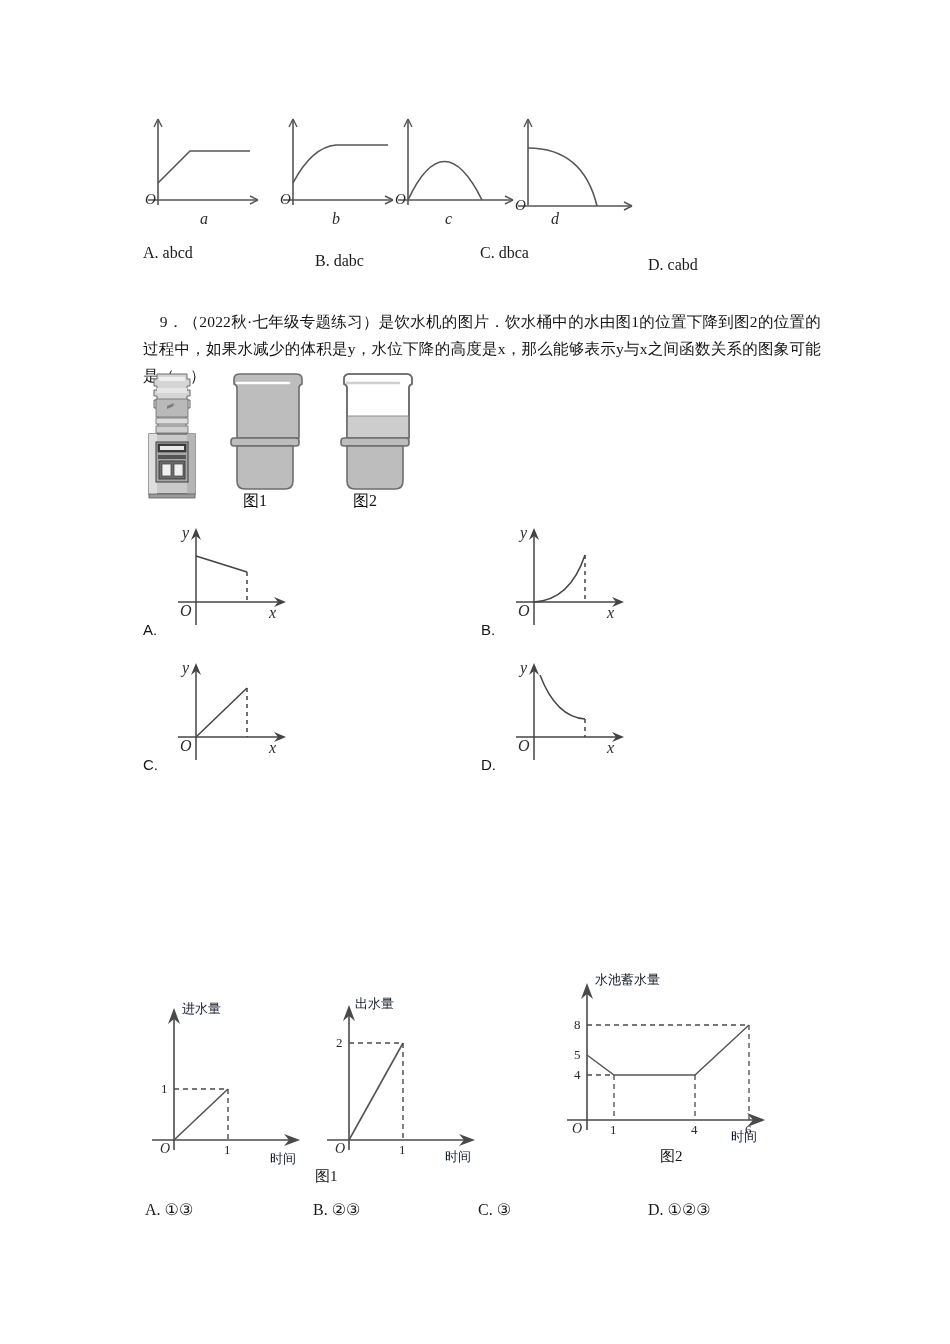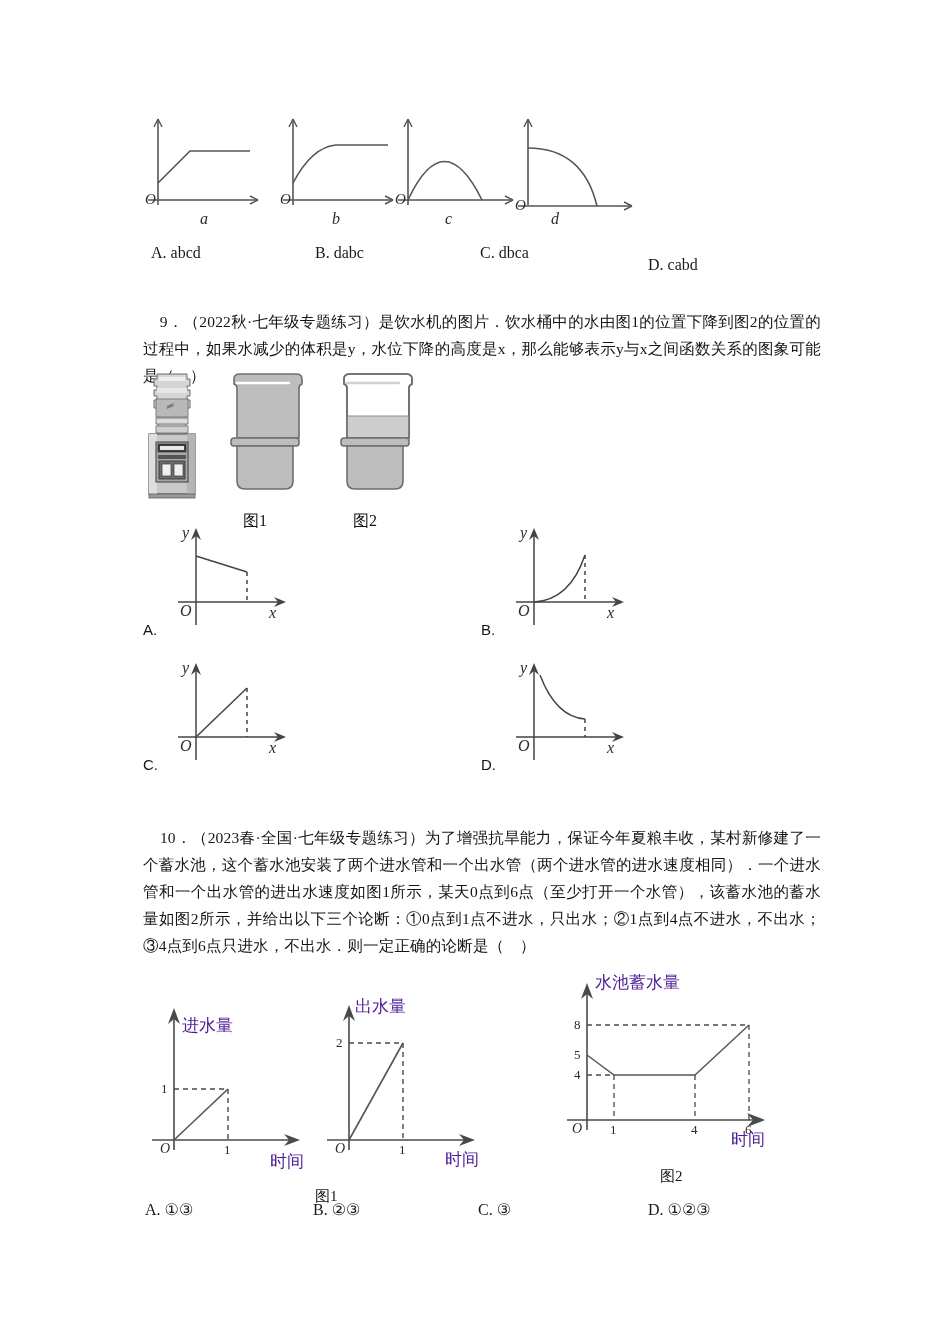--- a/index.html
+++ b/index.html
@@ -38,33 +38,32 @@
     font-family: "Liberation Sans", sans-serif;
     font-size: 15px;
     color: #141414;
   }
   .fig-caption {
     position: absolute;
     font-size: 16px;
     font-family: "Liberation Serif", serif;
     color: #141414;
     white-space: nowrap;
-    margin-top: 20px;
   }
   .axis-num {
     position: absolute;
     font-size: 13px;
     font-family: "Liberation Serif", serif;
     color: #2b2b2b;
   }
   .axis-cn {
     position: absolute;
-    font-size: 17px;
+    font-size: 13px;
     font-family: Liberation Sans, sans-serif;
-    color: #4c1d95;
+    color: #0f172a;
     white-space: nowrap;
   }
   .ital {
     font-style: italic;
     font-family: "Liberation Serif", serif;
   }
   svg { display: block; overflow: visible; }
   .blk { position:absolute; }
 </style>
 </head>
@@ -113,24 +112,24 @@
     <div class="axis-num ital" style="left:255px; top:86px; font-size:15px;">O</div>
     <div class="axis-num ital" style="left:375px; top:92px; font-size:15px;">O</div>
 
     <div class="axis-num ital" style="left:60px; top:105px; font-size:16px;">a</div>
     <div class="axis-num ital" style="left:192px; top:105px; font-size:16px;">b</div>
     <div class="axis-num ital" style="left:305px; top:105px; font-size:16px;">c</div>
     <div class="axis-num ital" style="left:411px; top:105px; font-size:16px;">d</div>
   </div>
 
   <div class="blk" style="left:143px; top:244px; width:690px; height:26px;">
-    <span class="opt" style="left:8px; top:0px;">
+    <span class="opt" style="left:0px; top:0px;">
       <span>A.</span><span>&nbsp;</span><span>abcd</span>
     </span>
-    <span class="opt" style="left:172px; top:0px;">
+    <span class="opt" style="left:172px; top:8px;">
       <span>B.</span><span>&nbsp;</span><span>dabc</span>
     </span>
     <span class="opt" style="left:337px; top:0px;">
       <span>C.</span><span>&nbsp;</span><span>dbca</span>
     </span>
     <span class="opt" style="left:505px; top:12px;">
       <span>D.</span><span>&nbsp;</span><span>cabd</span>
     </span>
   </div>
 
@@ -247,39 +246,36 @@
         <path d="M32,20 Q48,62 77,64"></path>
         <path d="M77,64 L77,82" stroke-dasharray="4 4"></path>
       </g>
     </svg>
     <div class="axis-num ital" style="left:12px; top:4px; font-size:16px;">y</div>
     <div class="axis-num ital" style="left:99px; top:84px; font-size:16px;">x</div>
     <div class="axis-num ital" style="left:10px; top:82px; font-size:16px;">O</div>
   </div>
   <div class="optlabel" style="left:481px; top:756px;">D.</div>
 
-  <div class="qtext" style="left:143px; top:797px; width:678px;">
-    <span>10．</span><span>（2023春·全国·七年级专题练习）</span><span>为了增强抗旱能力，保证今年夏粮丰收，某村新修建了一个蓄水池，这个蓄水池安装了两个进水管和一个出水管（两个进水管的进水速度相同）．一个进水管和一个出水管的进出水速度如图1所示，某天0点到6点（至少打开一个水管），该蓄水池的蓄水量如图2所示，并给出以下三个论断：①0点到1点不进水，只出水；②1点到4点不进水，不出水；③4点到6点只进水，不出水．则一定正确的论断是（　）</span>
-  </div>
 
   <div class="blk" style="left:150px; top:1000px; width:175px; height:175px;">
     <svg width="175" height="175" viewBox="0 0 175 175">
       <g stroke="#4a4a4a" stroke-width="1.6" fill="none">
         <line x1="24" y1="18" x2="24" y2="150"></line>
         <path d="M24,8 L18,24 L24,19 L30,24 Z" fill="#4a4a4a" stroke="none"></path>
         <line x1="2" y1="140" x2="140" y2="140"></line>
         <path d="M150,140 L134,134 L139,140 L134,146 Z" fill="#4a4a4a" stroke="none"></path>
 
         <path d="M24,140 L78,89" stroke="#555"></path>
 
         <path d="M24,89 L78,89" stroke-dasharray="5 4" stroke-width="1.4"></path>
         <path d="M78,89 L78,140" stroke-dasharray="5 4" stroke-width="1.4"></path>
       </g>
     </svg>
-    <div class="axis-cn" style="left:32px; top:14px;">进水量</div>
+    <div class="axis-cn" style="left:32px; top:0px;">进水量</div>
     <div class="axis-num" style="left:11px; top:81px;">1</div>
     <div class="axis-num" style="left:74px; top:142px;">1</div>
     <div class="axis-num ital" style="left:10px; top:141px; font-size:14px;">O</div>
     <div class="axis-cn" style="left:120px; top:150px;">时间</div>
   </div>
 
   <div class="blk" style="left:315px; top:985px; width:185px; height:190px;">
     <svg width="185" height="190" viewBox="0 0 185 190">
       <g stroke="#4a4a4a" stroke-width="1.6" fill="none">
         <line x1="34" y1="30" x2="34" y2="165"></line>

